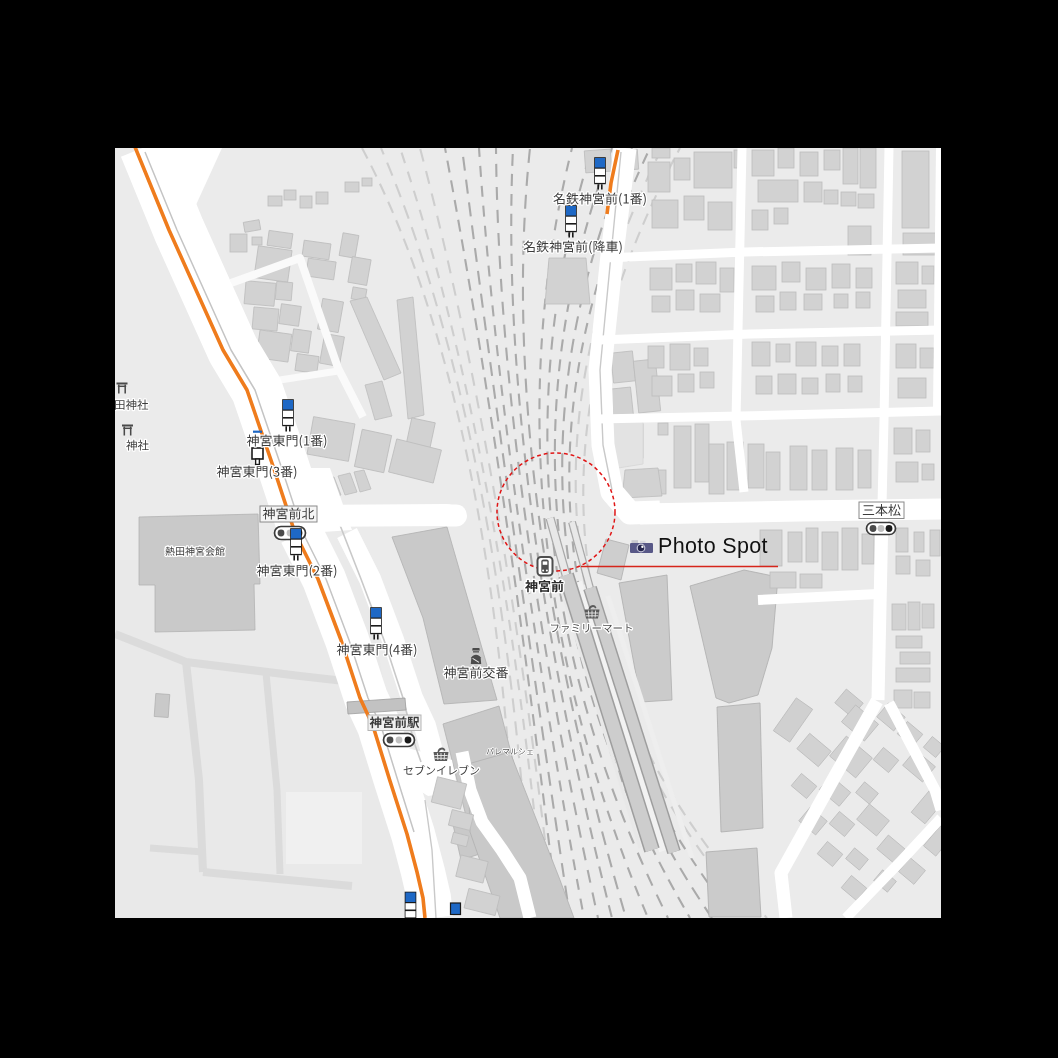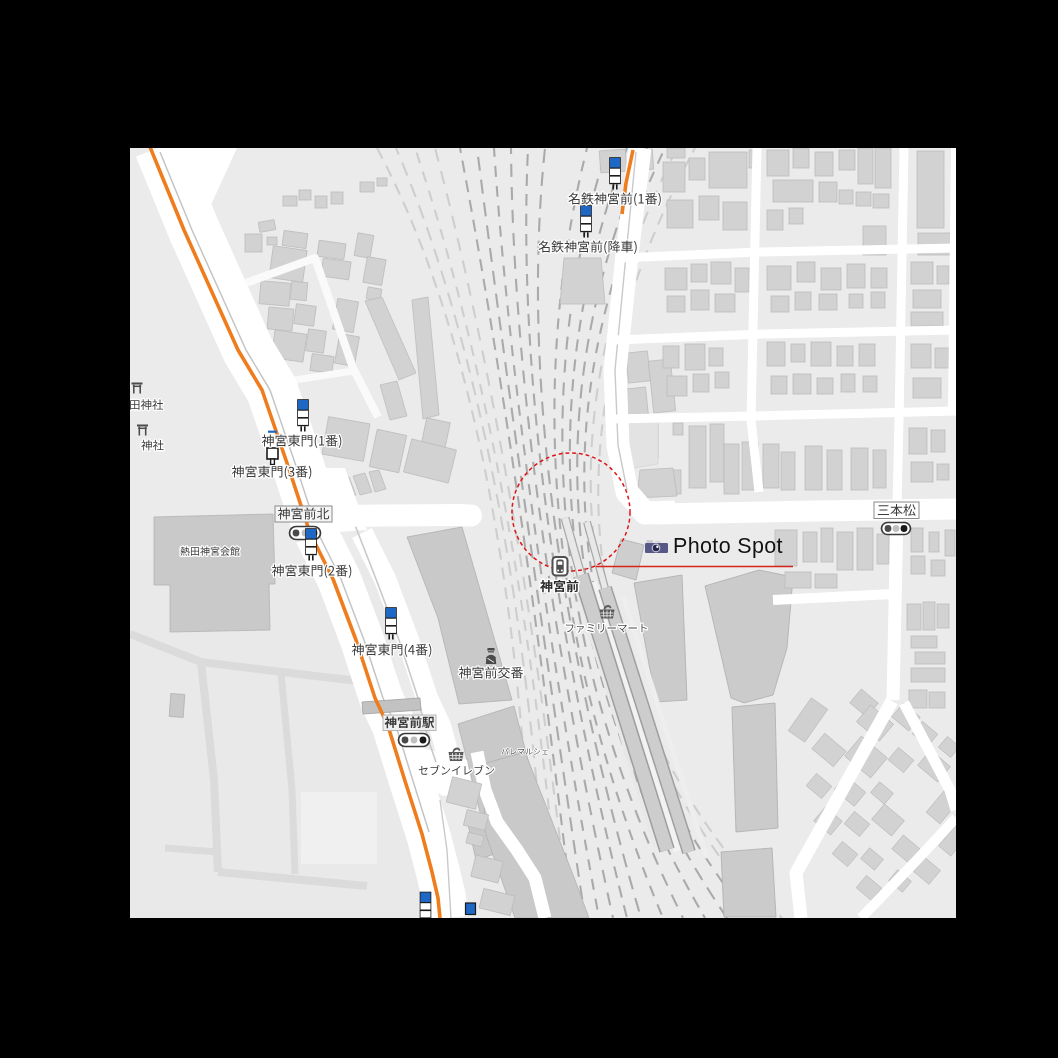--- a/index.html
+++ b/index.html
@@ -1,14 +1,14 @@
 <!DOCTYPE html>
 <html><head><meta charset="utf-8"><style>
 html,body{margin:0;padding:0;background:#000;width:1058px;height:1058px;overflow:hidden}
-#map{position:absolute;left:130px;top:148px;width:792px;height:770px}
+#map{position:absolute;left:115px;top:148px;width:792px;height:770px}
 </style></head><body>
 
 <div id="map"><svg width="826" height="770" viewBox="115 148 826 770">
 
 <rect x="115.0" y="148.0" width="826.0" height="770.0" fill="#ebebeb"></rect>
 
 <polygon points="115.0,560.0 360.0,560.0 430.0,918.0 115.0,918.0" fill="#e9e9e9"></polygon>
 
 <polyline points="115.0,634.0 186.0,662.0 300.0,676.0 362.0,683.0" fill="none" stroke="#dbdbdb" stroke-width="8" stroke-linecap="butt" stroke-linejoin="round"></polyline>
 <polyline points="186.0,662.0 199.0,780.0 203.0,872.0" fill="none" stroke="#dbdbdb" stroke-width="8" stroke-linecap="butt" stroke-linejoin="round"></polyline>

